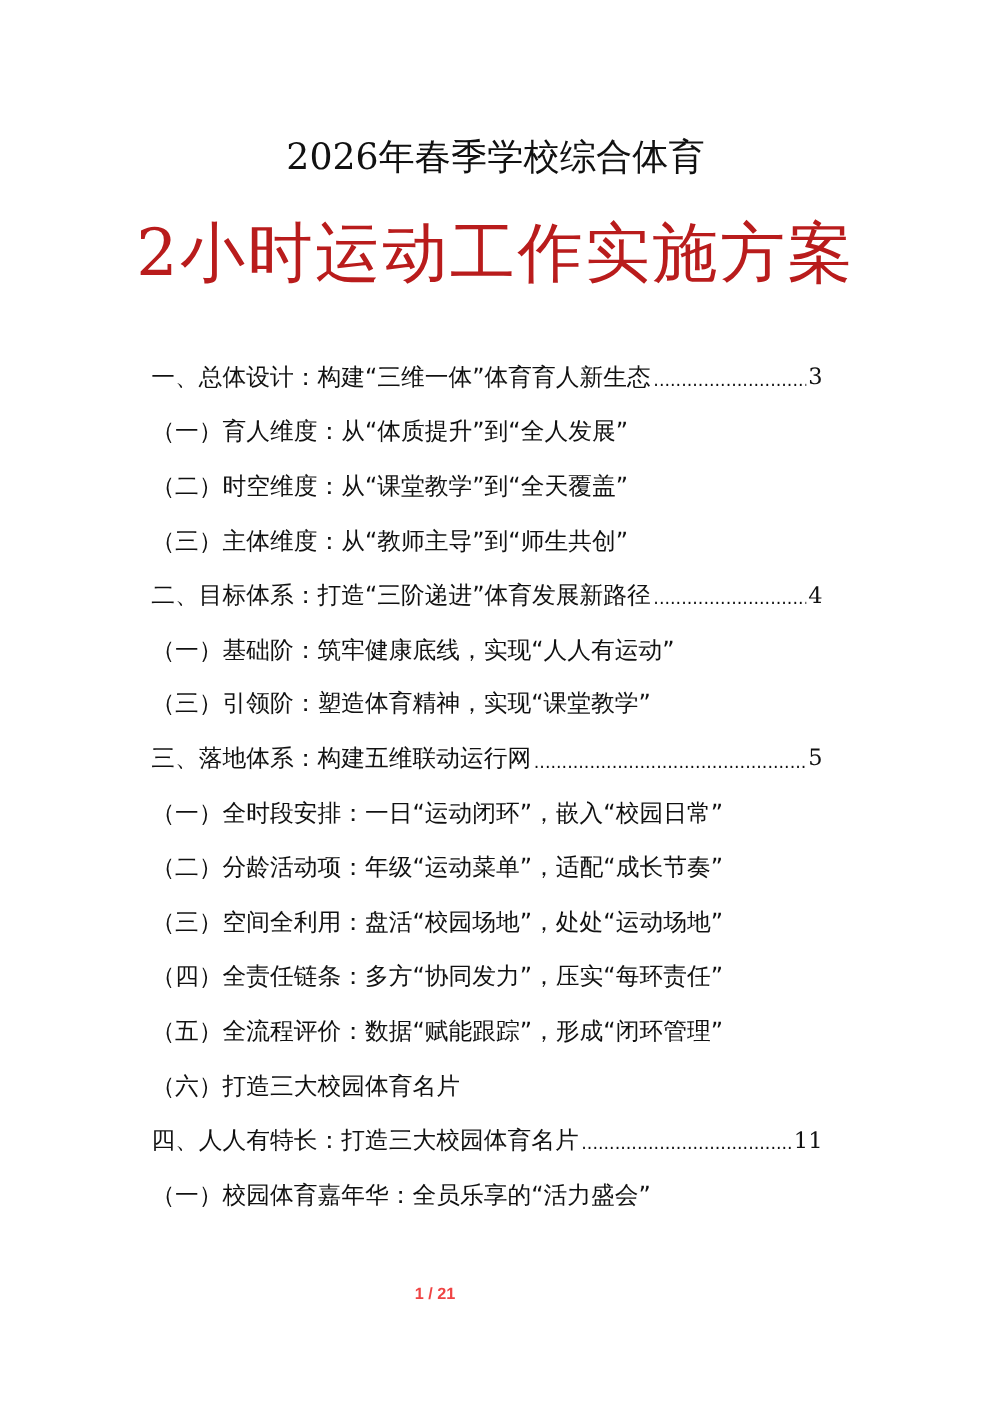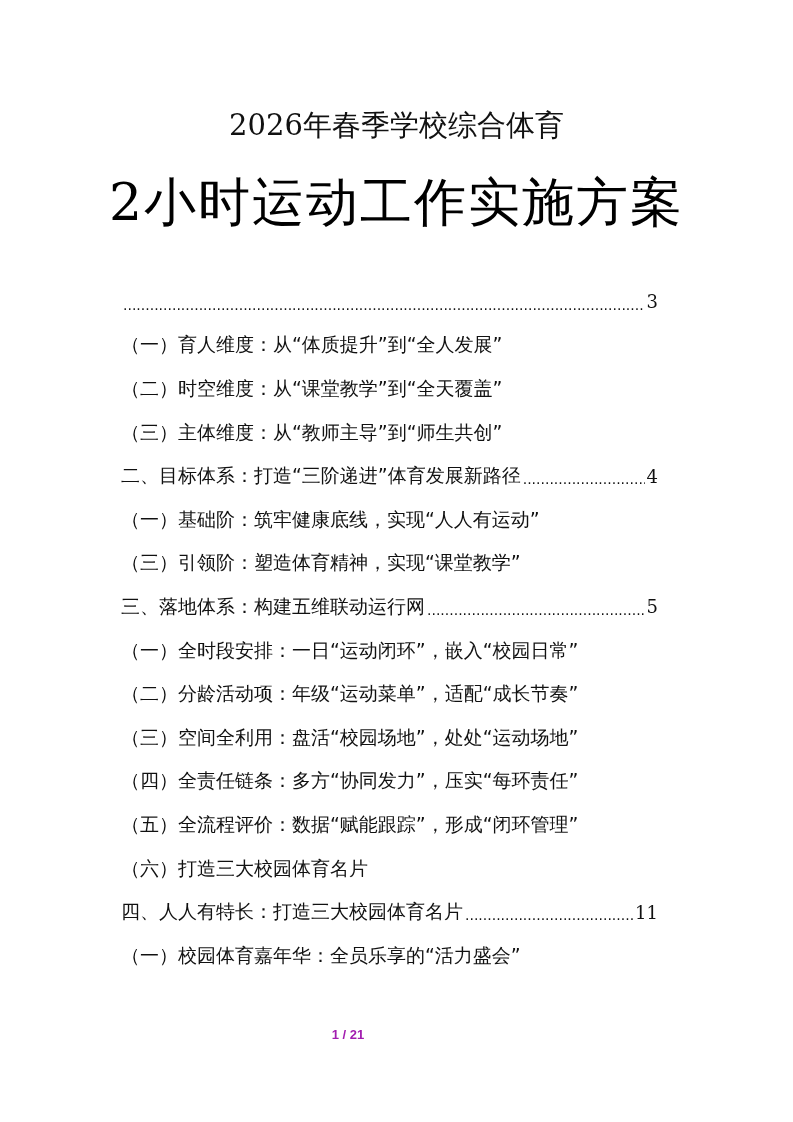--- a/index.html
+++ b/index.html
@@ -1,38 +1,39 @@
 <!DOCTYPE html>
 <html><head>
 <meta charset="utf-8">
 <style>
   html, body { margin: 0; padding: 0; background: #ffffff; }
   body { width: 793px; height: 1122px; position: relative; overflow: hidden; font-family: "DejaVu Sans", sans-serif; color: #111; }
   .page { position: absolute; left: 0; top: 0; width: 793px; height: 1122px; background: #fff; }
   .title1 { position: absolute; left: 0; width: 793px; top: 106px; text-align: center; font-family: "DejaVu Serif", serif; font-size: 29px; color: #111; letter-spacing: 0px; }
-  .title2 { position: absolute; left: 0; width: 793px; top: 168px; text-align: center; font-family: "DejaVu Serif", serif; font-size: 52px; color: #000000; letter-spacing: 2px; }
+  .title2 { position: absolute; left: 0; width: 793px; top: 168px; text-align: center; font-family: "DejaVu Serif", serif; font-size: 52px; color: #b91c1c; letter-spacing: 2px; }
   .toc { position: absolute; left: 121px; top: 280px; width: 537px; }
   .toc-line { height: 43.6px; display: flex; align-items: center; font-size: 19px; white-space: nowrap; color: #111; }
   .toc-line.level1 { }
   .toc-line.level2 { padding-left: 0px; }
   .toc-text { flex: 0 0 auto; }
   .toc-dots { flex: 1 1 auto; overflow: hidden; letter-spacing: 0; color: #111; font-size: 14px; margin: 0 2px; position: relative; top: 3px; }
   .toc-dots::before { content: "....................................................................................................................................................................................................................."; }
   .toc-page { flex: 0 0 auto; font-family: "DejaVu Serif", serif; font-size: 18px; }
-  .footer { position: absolute; left: 0; width: 696px; top: 1027px; text-align: center; font-family: "Liberation Sans", sans-serif; font-weight: bold; font-size: 13px; color: #a21caf; }
+  .footer { position: absolute; left: 0; width: 696px; top: 1027px; text-align: center; font-family: "Liberation Sans", sans-serif; font-weight: bold; font-size: 13px; color: #ef4444; }
 </style>
 </head>
 <body>
 
 <div class="page">
   <div class="title1">2026年春季学校综合体育</div>
   <div class="title2">2小时运动工作实施方案</div>
 
   <div class="toc">
     <div class="toc-line level1">
+      <span class="toc-text">一、总体设计：构建“三维一体”体育育人新生态</span>
       <span class="toc-dots"></span>
       <span class="toc-page">3</span>
     </div>
     <div class="toc-line level2">
       <span class="toc-text">（一）育人维度：从“体质提升”到“全人发展”</span>
     </div>
     <div class="toc-line level2">
       <span class="toc-text">（二）时空维度：从“课堂教学”到“全天覆盖”</span>
     </div>
     <div class="toc-line level2">

